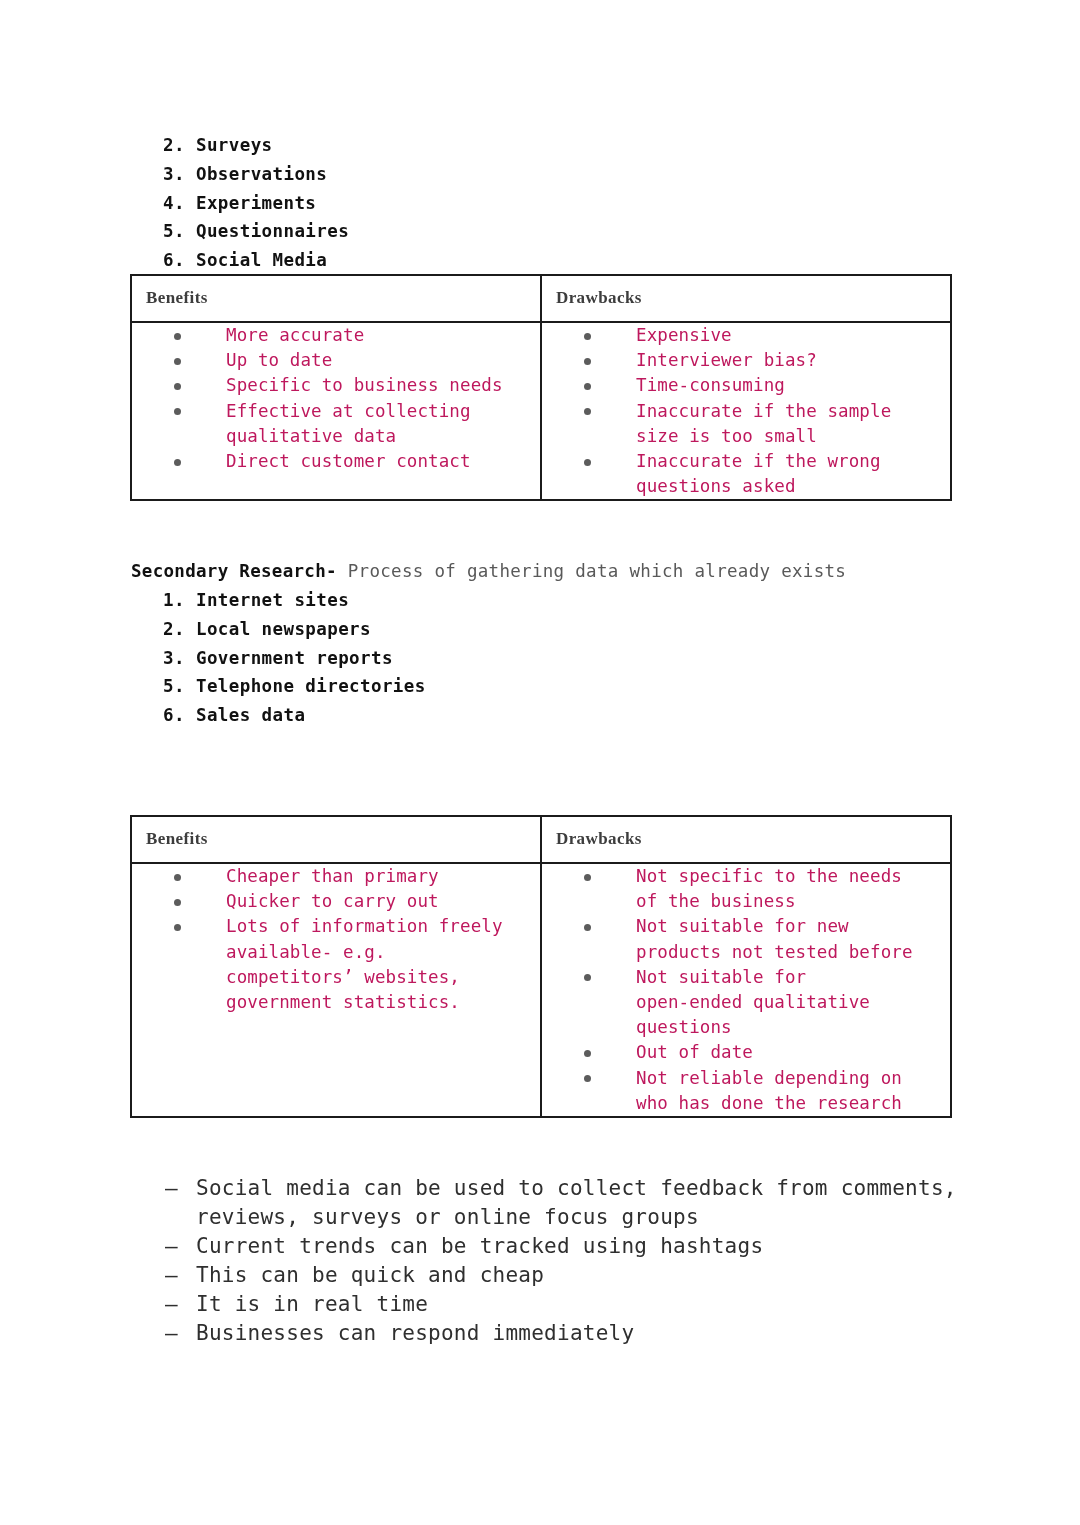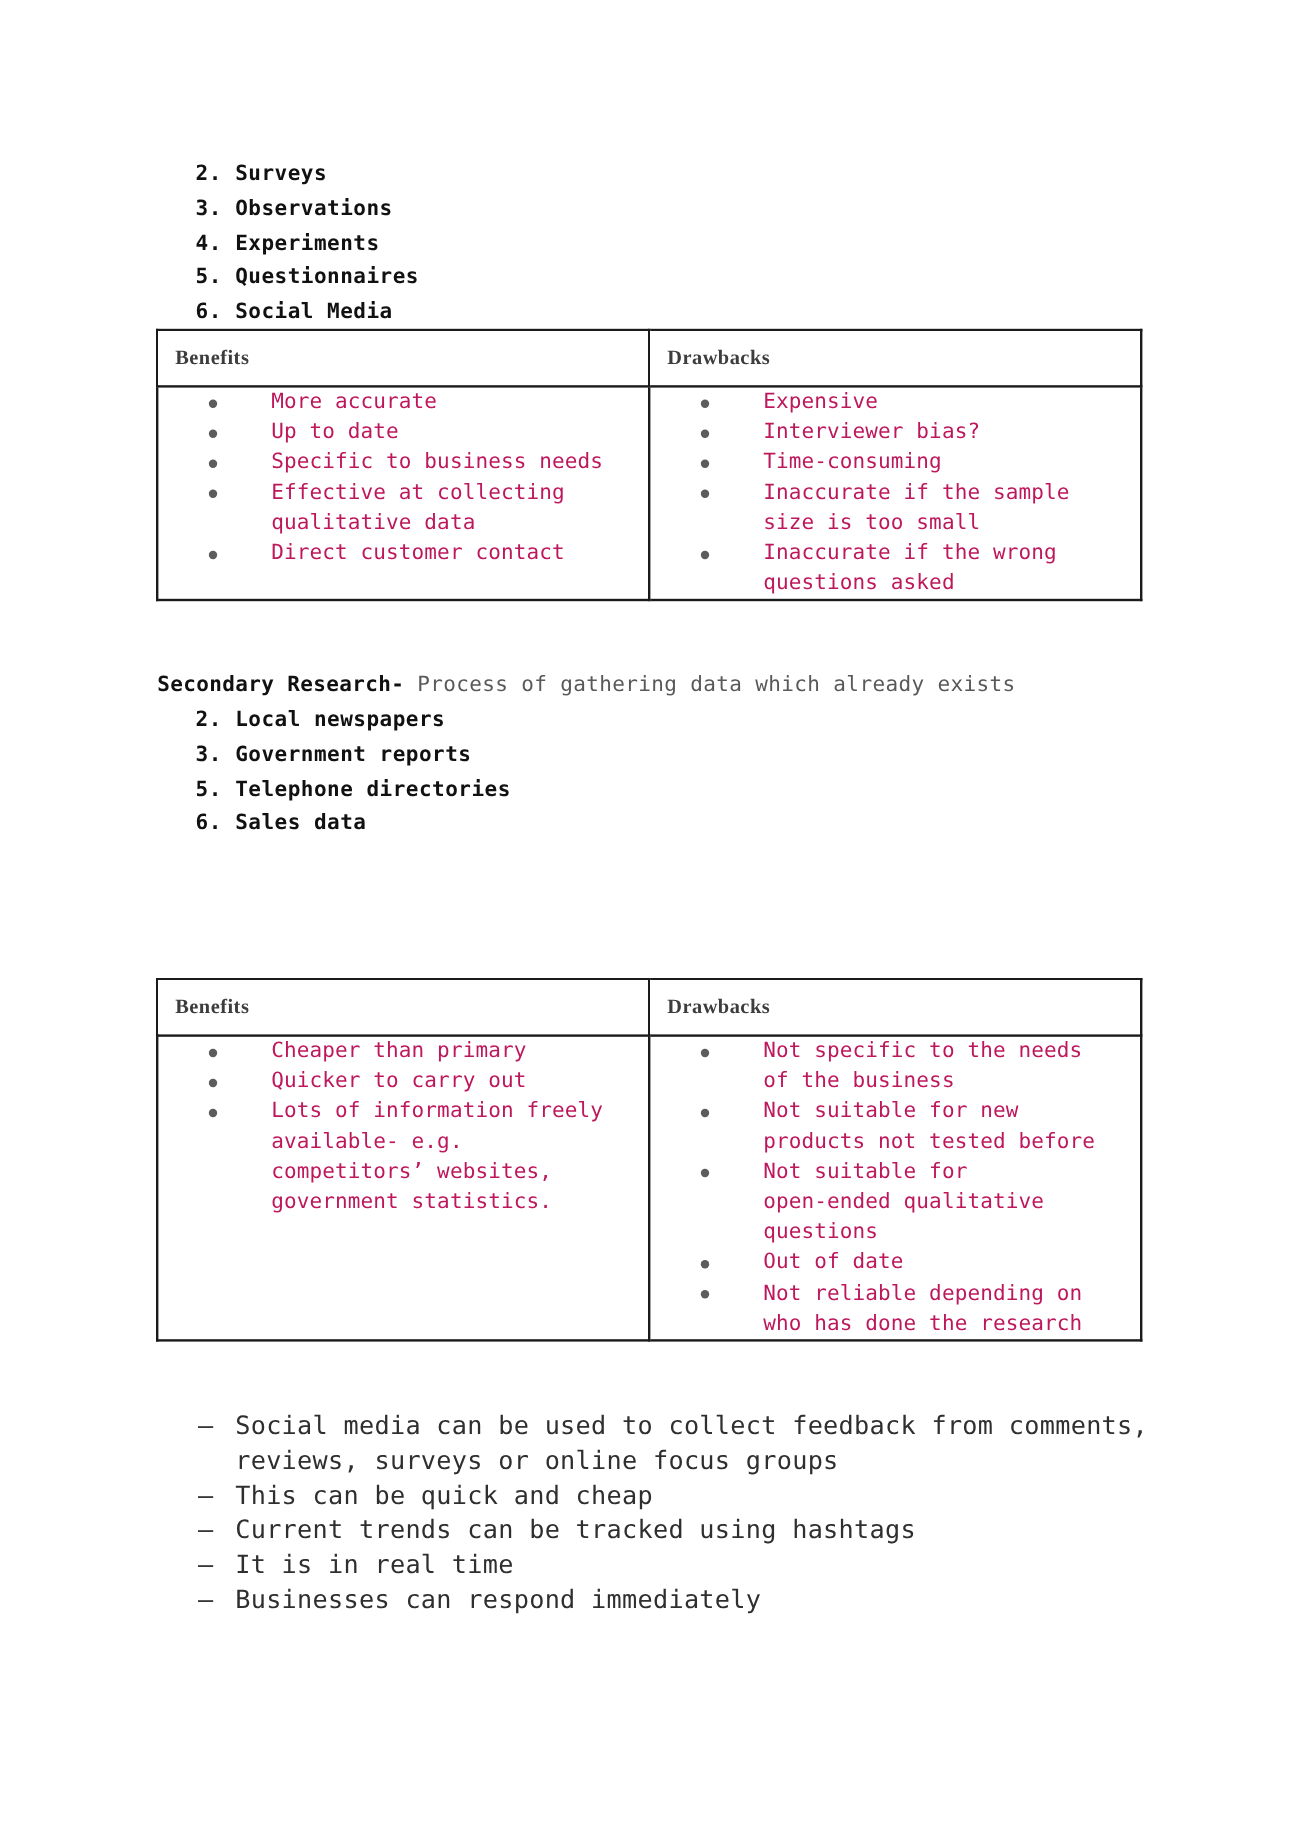--- a/index.html
+++ b/index.html
@@ -203,20 +203,21 @@
 questions asked</li>
             </ul>
         </td>
       </tr>
     </tbody>
   </table>
 
   <div id="secondary-heading" class="lead-para"><span class="lead">Secondary Research-</span><span class="rest"> Process of gathering data which already exists</span></div>
 
   <ol id="secondary-sources-list" class="num-list">
+      <li><span class="num">1.</span><span>Internet sites</span></li>
       <li><span class="num">2.</span><span>Local newspapers</span></li>
       <li><span class="num">3.</span><span>Government reports</span></li>
       <li><span class="num">5.</span><span>Telephone directories</span></li>
       <li><span class="num">6.</span><span>Sales data</span></li>
     </ol>
 
   <table id="table-secondary" class="bd-table">
     <tbody>
       <tr>
         <td class="col-left hdr-cell">
@@ -251,19 +252,19 @@
 who has done the research</li>
             </ul>
         </td>
       </tr>
     </tbody>
   </table>
 
   <ul id="social-media-notes" class="dash-list">
       <li>Social media can be used to collect feedback from comments,
 reviews, surveys or online focus groups</li>
+      <li>Current trends can be tracked using hashtags</li>
       <li>This can be quick and cheap</li>
-      <li>Current trends can be tracked using hashtags</li>
       <li>It is in real time</li>
       <li>Businesses can respond immediately</li>
     </ul>
 
 </div>
 
 </body></html>

